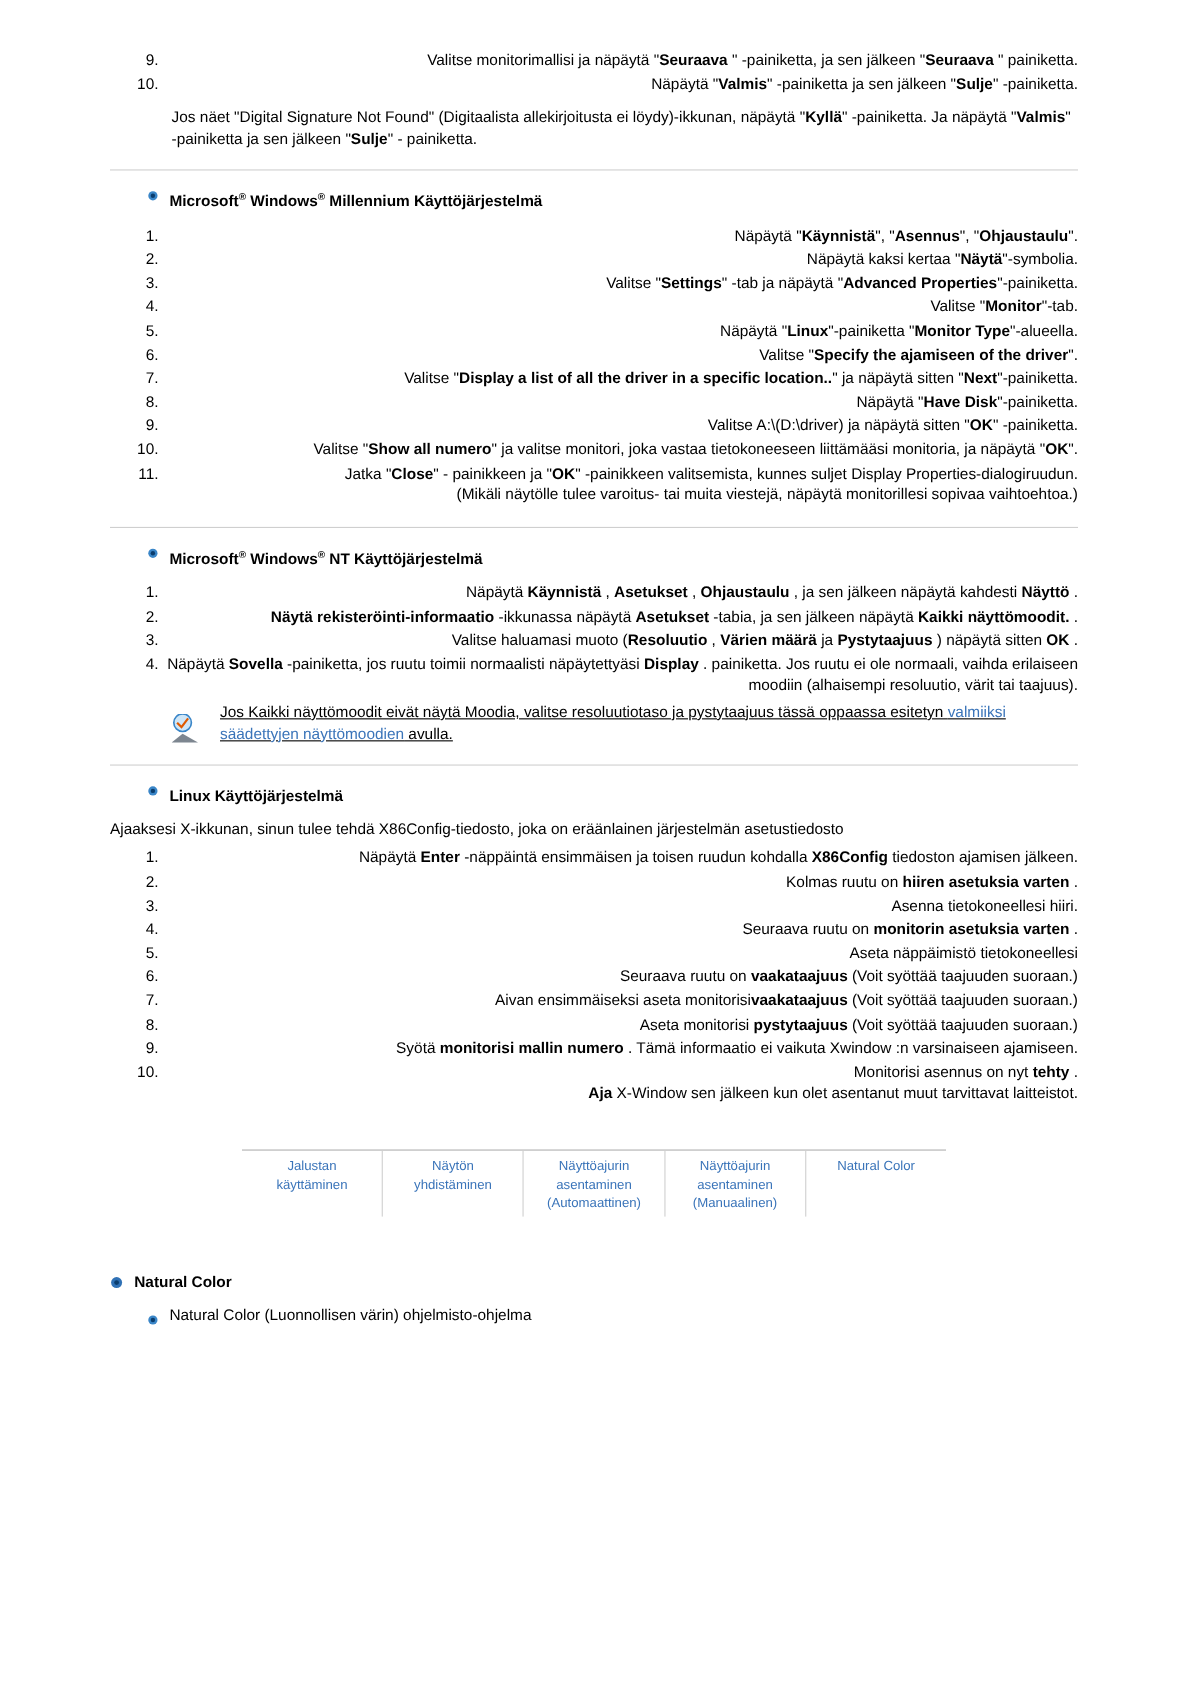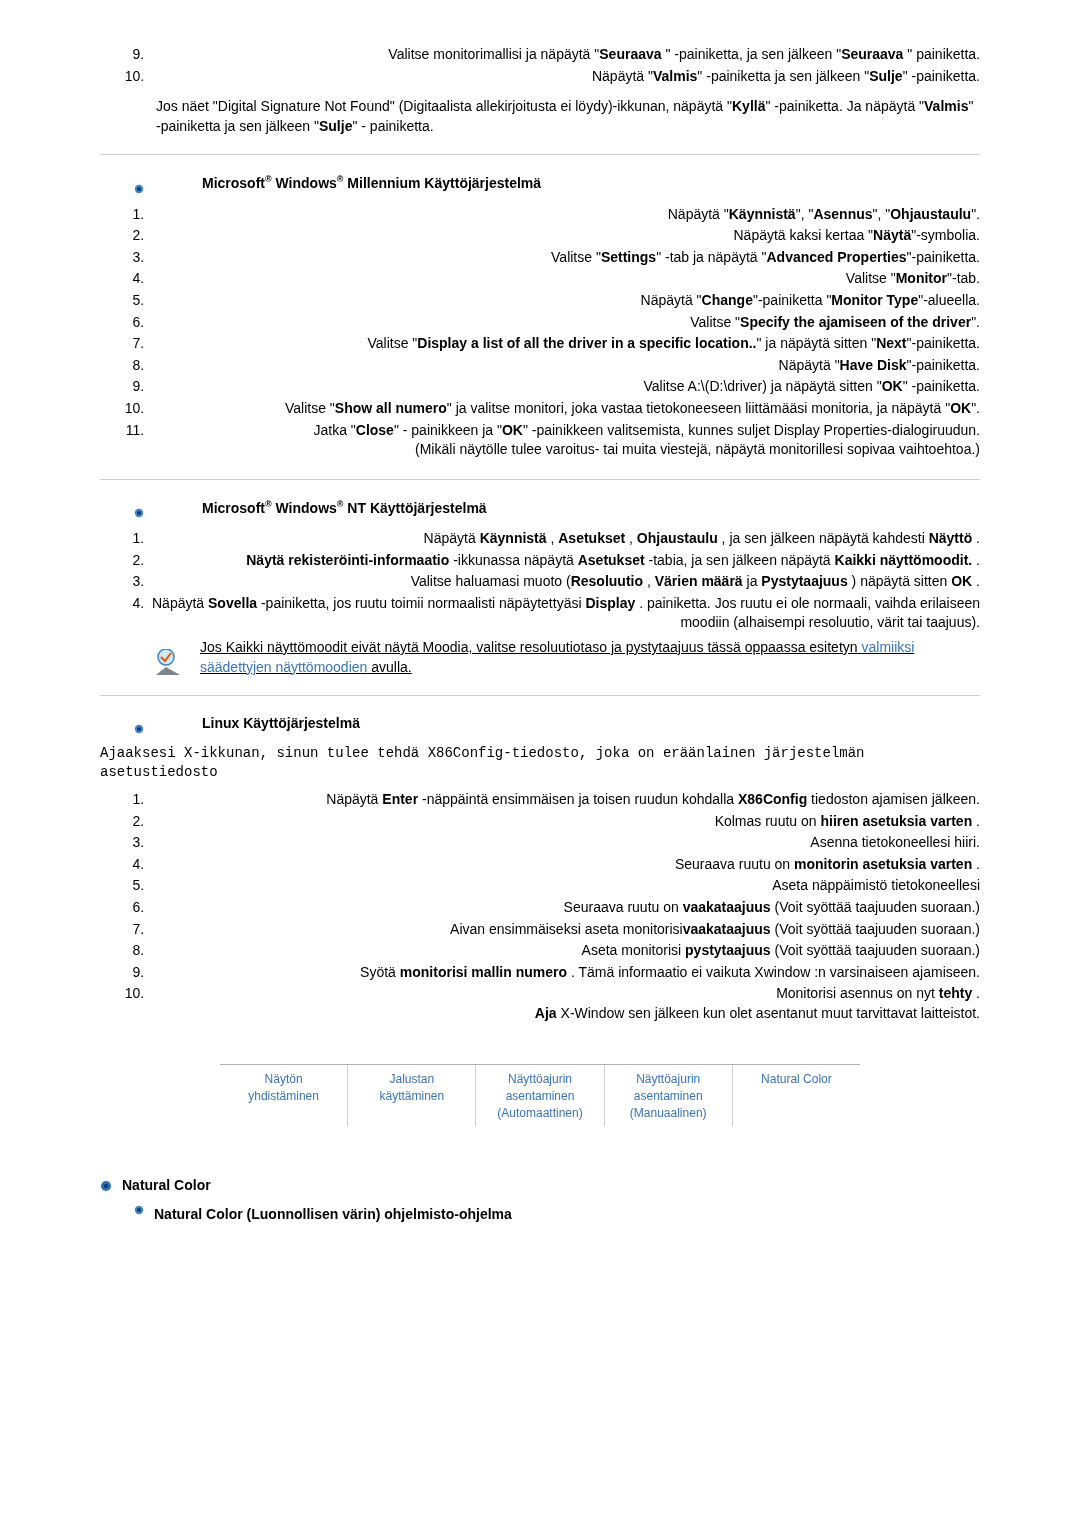--- a/index.html
+++ b/index.html
@@ -22,24 +22,23 @@
   .indent-block {
     margin: 10px 0 10px 56px;
   }
   hr.sep {
     border: none;
     border-top: 1px solid #cfcfcf;
     margin: 18px 0;
   }
   .sec-head {
     display: flex;
-    align-items: flex-end;
+    align-items: flex-start;
     margin: 8px 0 10px 34px;
     font-weight: bold;
-    gap: 48px;
   }
   .sec-head .bullet {
     width: 10px;
     height: 10px;
     margin-right: 10px;
     flex: none;
   }
   .sec-head sup {
     font-size: 9px;
   }
@@ -56,21 +55,20 @@
     margin-right: 10px;
   }
   .note-row .note-text {
     flex: 1;
   }
   .linktext {
     color: #3a74b9;
   }
   .intro {
     margin: 6px 0 6px 0;
-    font-family: Liberation Mono, monospace;
   }
   .bottom-tabs-wrap {
     margin: 40px auto 0 auto;
     width: 640px;
   }
   .bottom-tabs {
     display: flex;
     border-top: 1px solid #b0b0b0;
     font-size: 12px;
     text-align: center;
@@ -94,22 +92,22 @@
     margin: 50px 0 10px 0;
   }
   .nc-head .nc-bullet {
     width: 12px;
     height: 12px;
     margin-right: 10px;
     flex: none;
   }
   .nc-sub {
     display: flex;
-    align-items: flex-start;
-    font-weight: bold;
+    align-items: flex-end;
+    font-weight: normal;
     margin: 6px 0 6px 34px;
   }
   .nc-sub .bullet {
     width: 10px;
     height: 10px;
     margin-right: 10px;
     flex: none;
   }
   b { font-weight: bold; }
 </style>
@@ -129,21 +127,21 @@
       <circle cx="5" cy="5" r="4.2" fill="#3a86c8"></circle>
       <circle cx="5" cy="5" r="2" fill="#0a3d6e"></circle>
     </svg>
   <span>Microsoft<sup>®</sup> Windows<sup>®</sup> Millennium Käyttöjärjestelmä</span>
 </div>
 <ol>
     <li>Näpäytä "<b>Käynnistä</b>", "<b>Asennus</b>", "<b>Ohjaustaulu</b>".</li>
     <li>Näpäytä kaksi kertaa "<b>Näytä</b>"-symbolia.</li>
     <li>Valitse "<b>Settings</b>" -tab ja näpäytä "<b>Advanced Properties</b>"-painiketta.</li>
     <li>Valitse "<b>Monitor</b>"-tab.</li>
-    <li>Näpäytä "<b>Change</b>"-painiketta "<b>Monitor Type</b>"-alueella.</li>
+    <li>Näpäytä "<b>Linux</b>"-painiketta "<b>Monitor Type</b>"-alueella.</li>
     <li>Valitse "<b>Specify the ajamiseen of the driver</b>".</li>
     <li>Valitse "<b>Display a list of all the driver in a specific location..</b>" ja näpäytä sitten "<b>Next</b>"-painiketta.</li>
     <li>Näpäytä "<b>Have Disk</b>"-painiketta.</li>
     <li>Valitse A:\(D:\driver) ja näpäytä sitten "<b>OK</b>" -painiketta.</li>
     <li>Valitse "<b>Show all numero</b>" ja valitse monitori, joka vastaa tietokoneeseen liittämääsi monitoria, ja näpäytä "<b>OK</b>".</li>
     <li>Jatka "<b>Close</b>" - painikkeen ja "<b>OK</b>" -painikkeen valitsemista, kunnes suljet Display Properties-dialogiruudun.<br>(Mikäli näytölle tulee varoitus- tai muita viestejä, näpäytä monitorillesi sopivaa vaihtoehtoa.)</li>
   </ol>
 
 <hr class="sep">
 
@@ -188,26 +186,26 @@
     <li>Seuraava ruutu on <b>vaakataajuus</b> (Voit syöttää taajuuden suoraan.)</li>
     <li>Aivan ensimmäiseksi aseta monitorisi<b>vaakataajuus</b> (Voit syöttää taajuuden suoraan.)</li>
     <li>Aseta monitorisi <b>pystytaajuus</b> (Voit syöttää taajuuden suoraan.)</li>
     <li>Syötä <b>monitorisi mallin numero</b> . Tämä informaatio ei vaikuta Xwindow :n varsinaiseen ajamiseen.</li>
     <li>Monitorisi asennus on nyt <b>tehty</b> .<br><b>Aja</b> X-Window sen jälkeen kun olet asentanut muut tarvittavat laitteistot.</li>
   </ol>
 
 <div class="bottom-tabs-wrap">
   <div class="bottom-tabs" id="bottom-tabs">
       <div class="tab">
+        <span class="l1">Jalustan</span>
+        <span class="l2">käyttäminen</span>
+      </div>
+      <div class="tab">
         <span class="l1">Näytön</span>
         <span class="l2">yhdistäminen</span>
-      </div>
-      <div class="tab">
-        <span class="l1">Jalustan</span>
-        <span class="l2">käyttäminen</span>
       </div>
       <div class="tab">
         <span class="l1">Näyttöajurin asentaminen</span>
         <span class="l2">(Automaattinen)</span>
       </div>
       <div class="tab">
         <span class="l1">Näyttöajurin asentaminen</span>
         <span class="l2">(Manuaalinen)</span>
       </div>
       <div class="tab">

